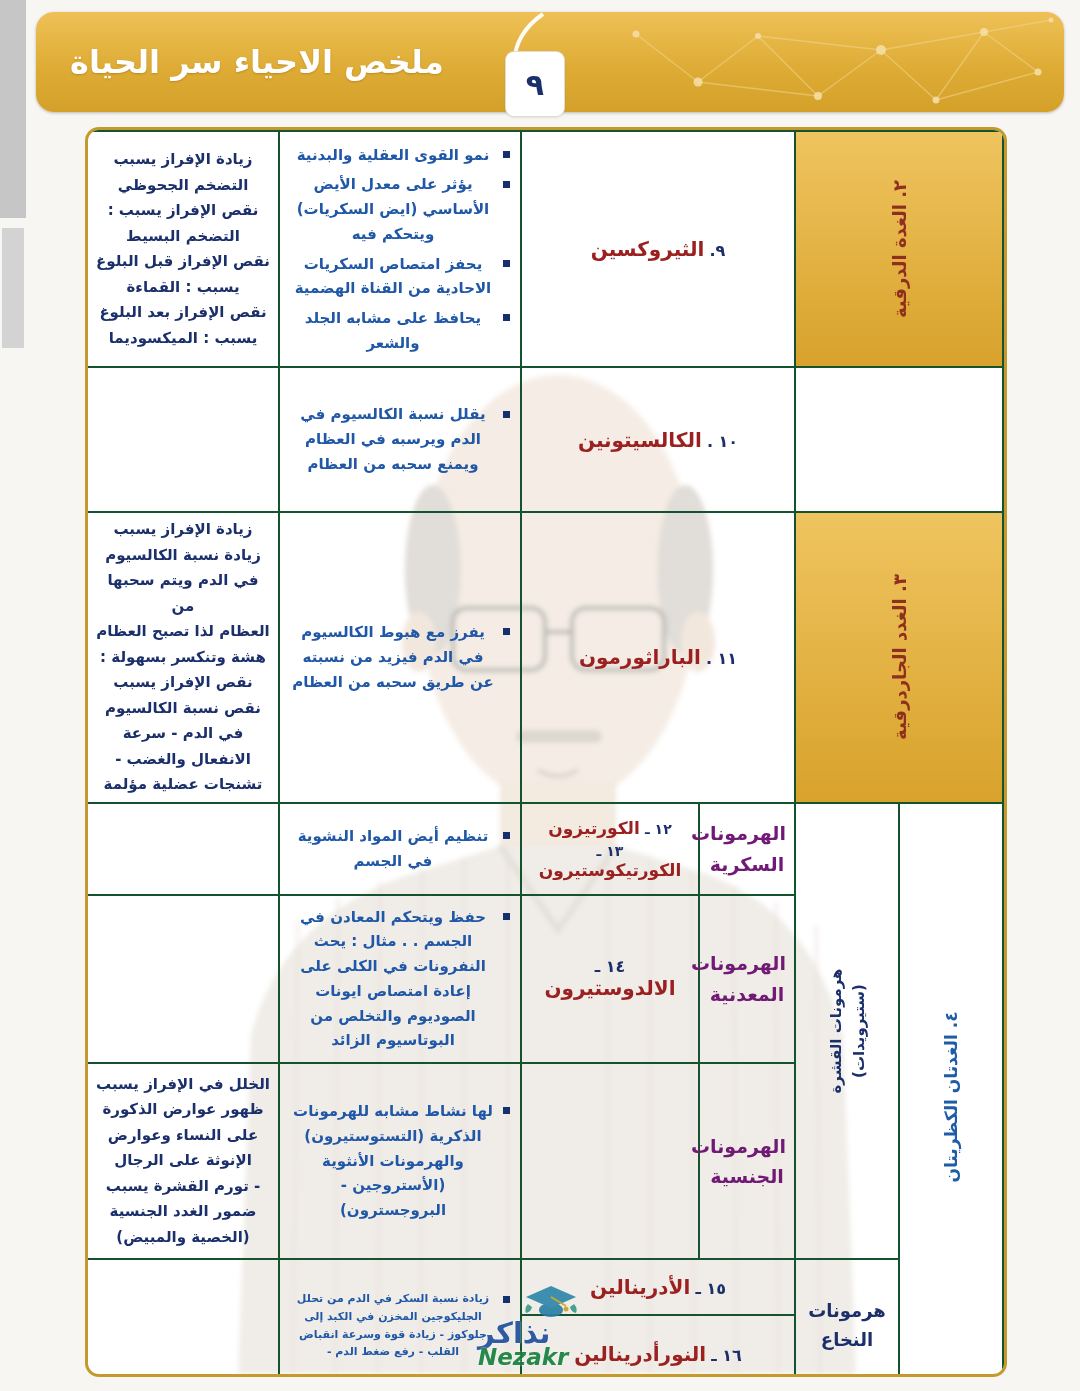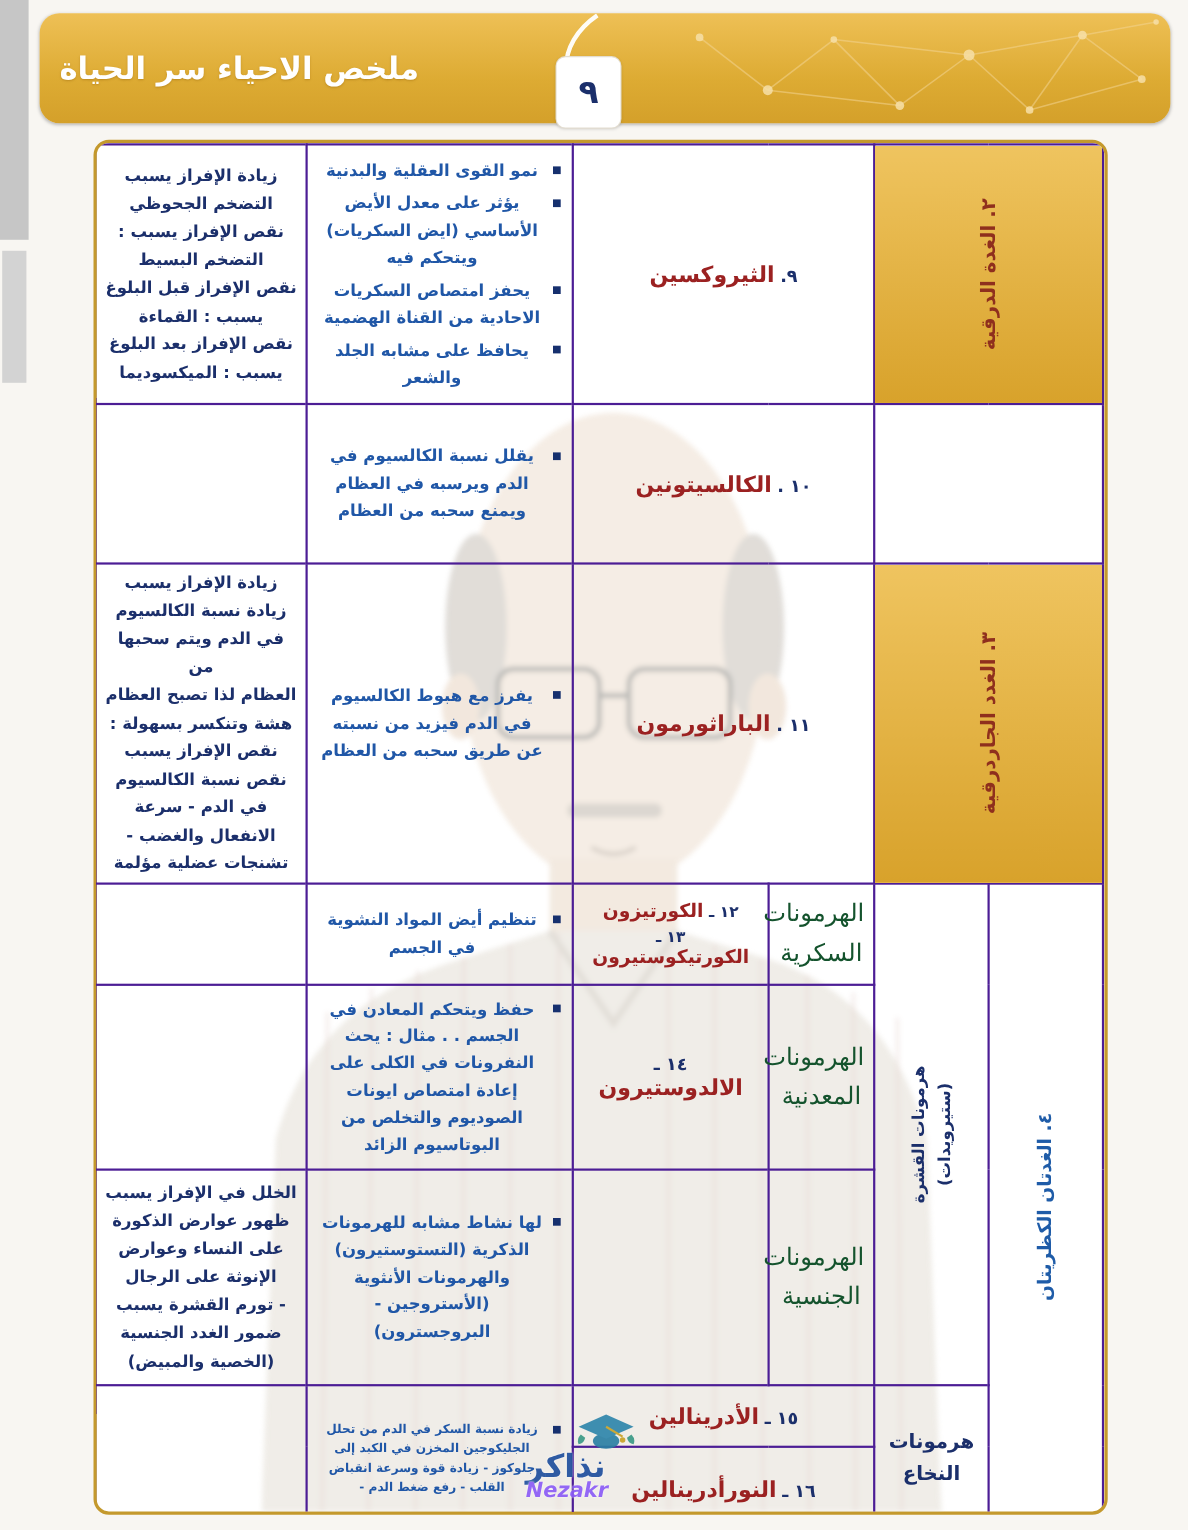--- a/index.html
+++ b/index.html
@@ -18,22 +18,22 @@
 
   
   .banner {
     position:absolute; left:36px; top:12px; width:1028px; height:100px;
     border-radius:18px; overflow:hidden;
     background:linear-gradient(180deg,#eec056 0%, #ddab33 60%, #d4a02a 100%);
     box-shadow:0 1px 3px rgba(0,0,0,.25);
   }
   .banner .net { position:absolute; inset:0; }
   .banner-title {
-    position:absolute; left:18px; top:50%; transform:translateY(-50%);
-    color:#ffffff; font-weight:bold; font-size:28px; letter-spacing:0;
+    position:absolute; left:34px; top:50%; transform:translateY(-50%);
+    color:#ffffff; font-weight:bold; font-size:32px; letter-spacing:0;
     text-shadow:0 1px 2px rgba(150,100,10,.45);
     white-space:nowrap;
   }
   .banner-arc { position:absolute; left:455px; top:0; height:100px; width:60px; }
 
   .page-num-box {
     position:absolute; left:506px; top:52px; width:58px; height:64px;
     background:#ffffff; border-radius:8px;
     box-shadow:0 0 0 1px #e3ddd0, 0 1px 3px rgba(0,0,0,.18);
     display:flex; align-items:center; justify-content:center;
@@ -46,40 +46,40 @@
     border:3px solid #c4992d; border-radius:14px;
     background:#ffffff; overflow:hidden;
   }
   .photo { position:absolute; left:0; top:0; z-index:0; }
   table.hormones {
     position:relative; z-index:1;
     width:916px; height:1244px;
     border-collapse:collapse; table-layout:fixed;
   }
   td {
-    border:2px solid #4c1d95;
+    border:2px solid #14532d;
     padding:4px 8px;
     vertical-align:middle; text-align:center;
     background:transparent;
     position:relative;
   }
   td.gold { background:linear-gradient(180deg,#efc45f,#d8a22b); }
 
   .vtext {
     position:absolute; top:50%; left:50%;
     transform:translate(-50%,-50%) rotate(-90deg);
     white-space:nowrap; display:block;
   }
   .gland-red   { color:#8f2f1d; font-size:18px; font-weight:bold; }
   .gland-blue  { color:#1f5ca8; font-size:17px; font-weight:bold; }
   .subgroup-navy { color:#1b2f6b; font-size:15px; font-weight:bold; text-align:center; line-height:1.5; }
   .subgroup-navy div { white-space:nowrap; }
 
   .medulla-label { color:#1b2f6b; font-size:18px; font-weight:bold; line-height:1.6; }
-  .group-label   { color:#14532d; font-size:22px; font-weight:normal; line-height:1.6; }
+  .group-label   { color:#701a75; font-size:19px; font-weight:bold; line-height:1.6; }
 
   .hnum  { color:#1b2f6b; font-size:16px; font-weight:bold; }
   .hname { color:#9b2121; font-size:20px; font-weight:bold; }
   .hlist div { margin:3px 0; }
   .hlist .hnum { font-size:14px; }
   .hlist .hname { font-size:17px; }
 
   ul.fn { list-style:none; margin:0; padding:0; }
   ul.fn li {
     position:relative; padding:0 16px 0 2px; margin:5px 0;
@@ -98,21 +98,21 @@
   }
 
   
   .brand {
     position:absolute; left:478px; top:1284px; width:146px; z-index:6;
     text-align:left; opacity:.92;
   }
   .brand .cap { display:block; margin:0 auto; }
   .brand-ar { display:block; color:#1f4f9d; font-size:29px; font-weight:bold; line-height:1.05;
               text-shadow:0 0 2px rgba(255,255,255,.9); }
-  .brand-en { display:block; color:#8b5cf6; font-size:19px; font-weight:bold; font-style:italic;
+  .brand-en { display:block; color:#15803d; font-size:23px; font-weight:bold; font-style:italic;
               margin-top:-4px; text-shadow:0 0 2px rgba(255,255,255,.9); }
 </style>
 </head>
 <body>
 
 <div class="scan-strip-a"></div>
 <div class="scan-strip-b"></div>
 
 <div class="banner">
   <svg class="net" width="1028" height="100" viewBox="0 0 1028 100">

